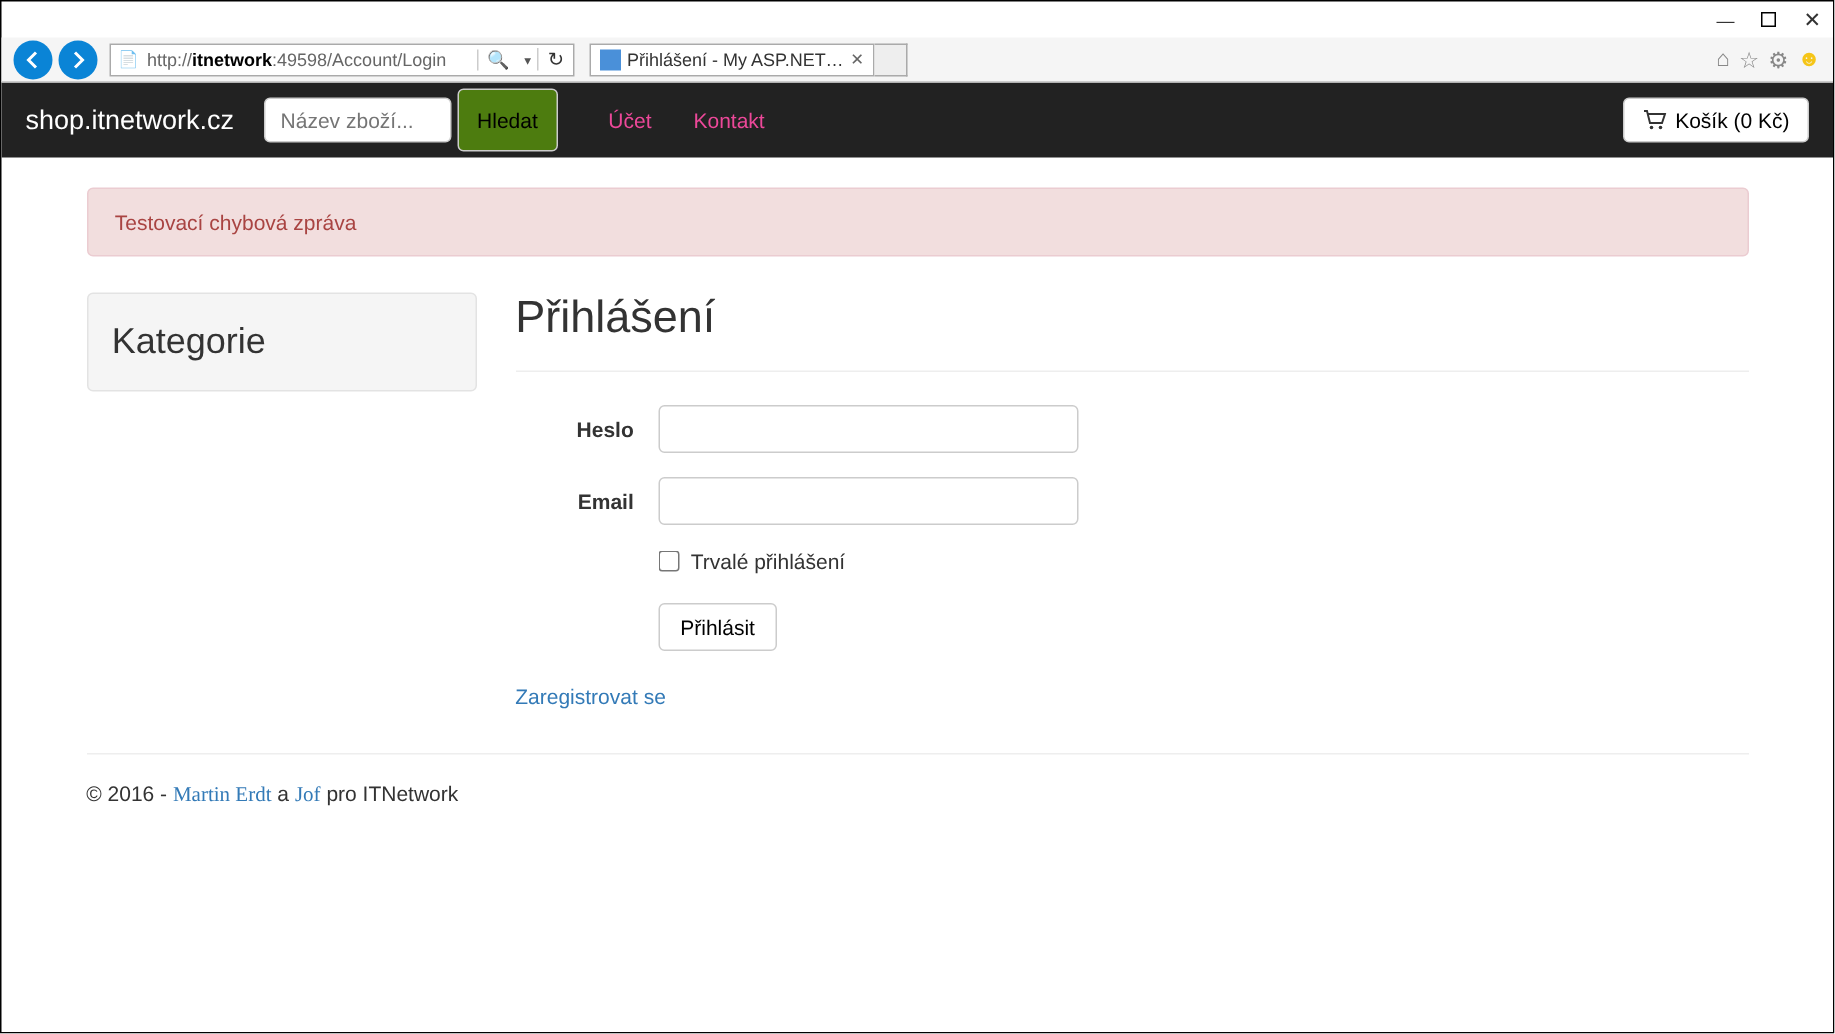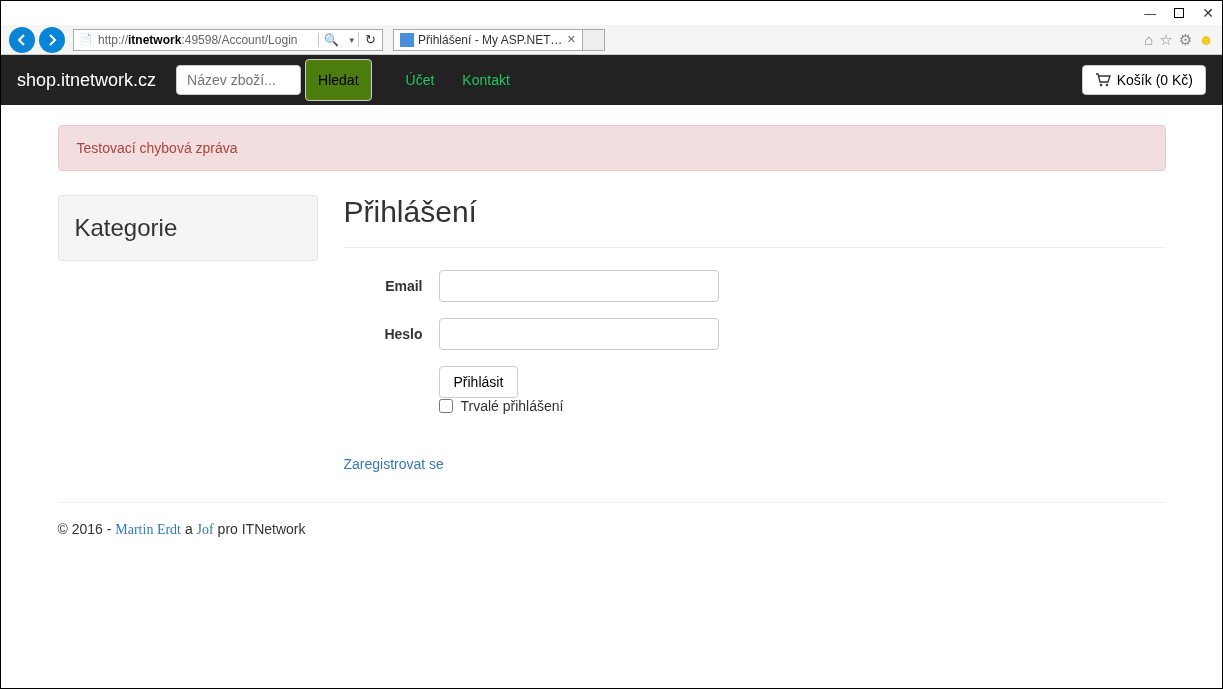--- a/index.html
+++ b/index.html
@@ -35,21 +35,21 @@
 .chrome-icons { display: flex; gap: 6px; align-items: center; color: #888; }
 .chrome-icons span { font-size: 15px; }
 .smiley { color: #f5c518; }
 
 
 .page { flex: 1; overflow: auto; }
 .navbar { background: #222; height: 50px; display: flex; align-items: center; padding: 0 16px; color: #9d9d9d; }
 .brand { color: #fff; font-size: 18px; margin-right: 20px; text-align: center; }
 .search-box { background: #fff; border: 1px solid #ccc; border-radius: 4px; padding: 6px 10px; width: 125px; font-size: 14px; color: #999; margin-right: 4px; }
 .search-btn { background: #4d7c0f; border: 1px solid #ccc; border-radius: 4px; padding: 12px 12px; font-size: 14px; cursor: pointer; margin-right: 20px; }
-.nav-link { color: #22c55e; margin: 0 14px; font-size: 14px; cursor: pointer; }
+.nav-link { color: #ec4899; margin: 0 14px; font-size: 14px; cursor: pointer; }
 .nav-spacer { flex: 1; }
 .cart-btn { background: #fff; border: 1px solid #ccc; border-radius: 4px; padding: 6px 12px; font-size: 14px; cursor: pointer; display: flex; align-items: center; gap: 6px; }
 
 .container { max-width: 1140px; margin: 0 auto; padding: 20px 16px; }
 .alert { background: #f2dede; border: 1px solid #ebccd1; color: #a94442; padding: 14px 18px; border-radius: 4px; margin-bottom: 24px; font-size: 14px; }
 
 .content-row { display: flex; gap: 26px; }
 .sidebar { width: 260px; }
 .sidebar-panel { background: #f5f5f5; border: 1px solid #e3e3e3; border-radius: 4px; padding: 18px 16px; }
 .sidebar-panel h3 { font-size: 24px; font-weight: 500; color: #333; }
@@ -150,36 +150,36 @@
           <div class="sidebar-panel">
             <h3>Kategorie</h3>
           </div>
         </aside>
 
         <main class="main-col">
           <h2>Přihlášení</h2>
           <hr>
 
           <div class="form-row">
-            <label class="form-label">Email</label>
-            <input class="form-input" type="text" style="">
-          </div>
-
-          <div class="form-row">
             <label class="form-label">Heslo</label>
             <input class="form-input" type="password" style="">
           </div>
 
-          <div class="form-offset">
-            <button class="submit-btn">Přihlásit</button>
+          <div class="form-row">
+            <label class="form-label">Email</label>
+            <input class="form-input" type="text" style="">
           </div>
 
           <div class="form-offset checkbox-row">
             <input type="checkbox" style="">
             <span>Trvalé přihlášení</span>
+          </div>
+
+          <div class="form-offset">
+            <button class="submit-btn">Přihlásit</button>
           </div>
 
           <a href="#" class="register-link">Zaregistrovat se</a>
         </main>
       </div>
 
       <footer>
         <span>© 2016 - </span><a href="#">Martin Erdt</a><span> a </span><a href="#">Jof</a><span> pro ITNetwork</span>
       </footer>
     </div>

